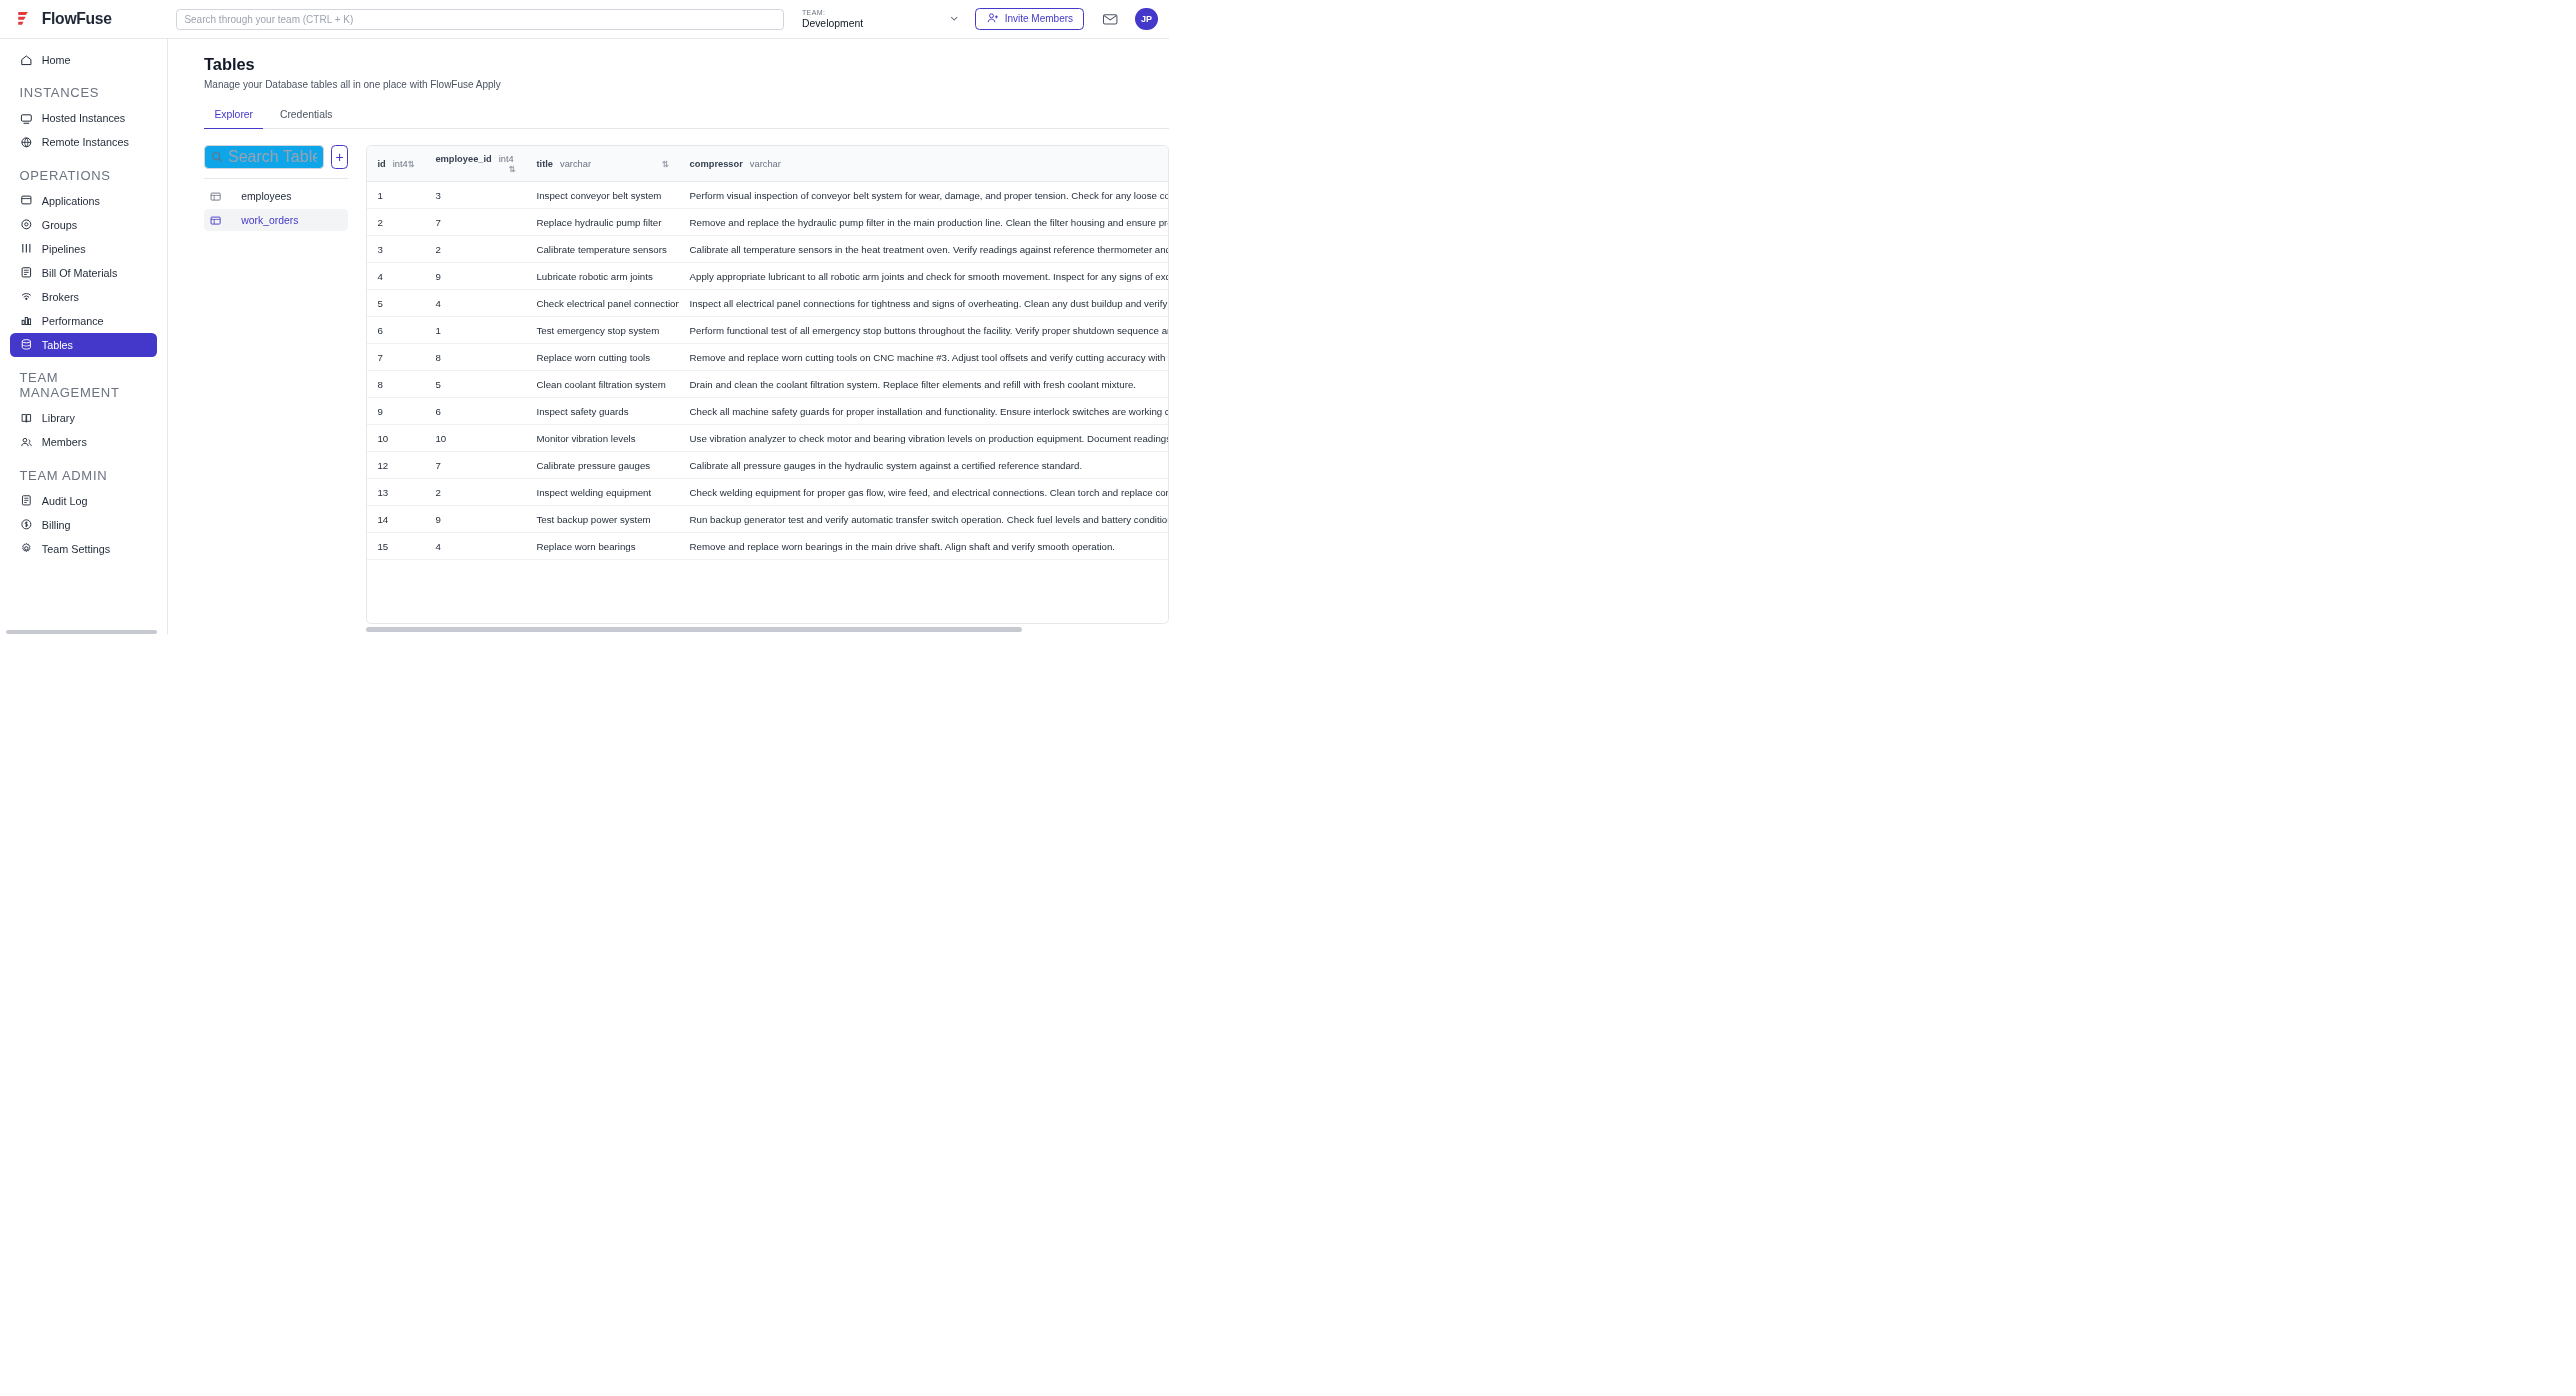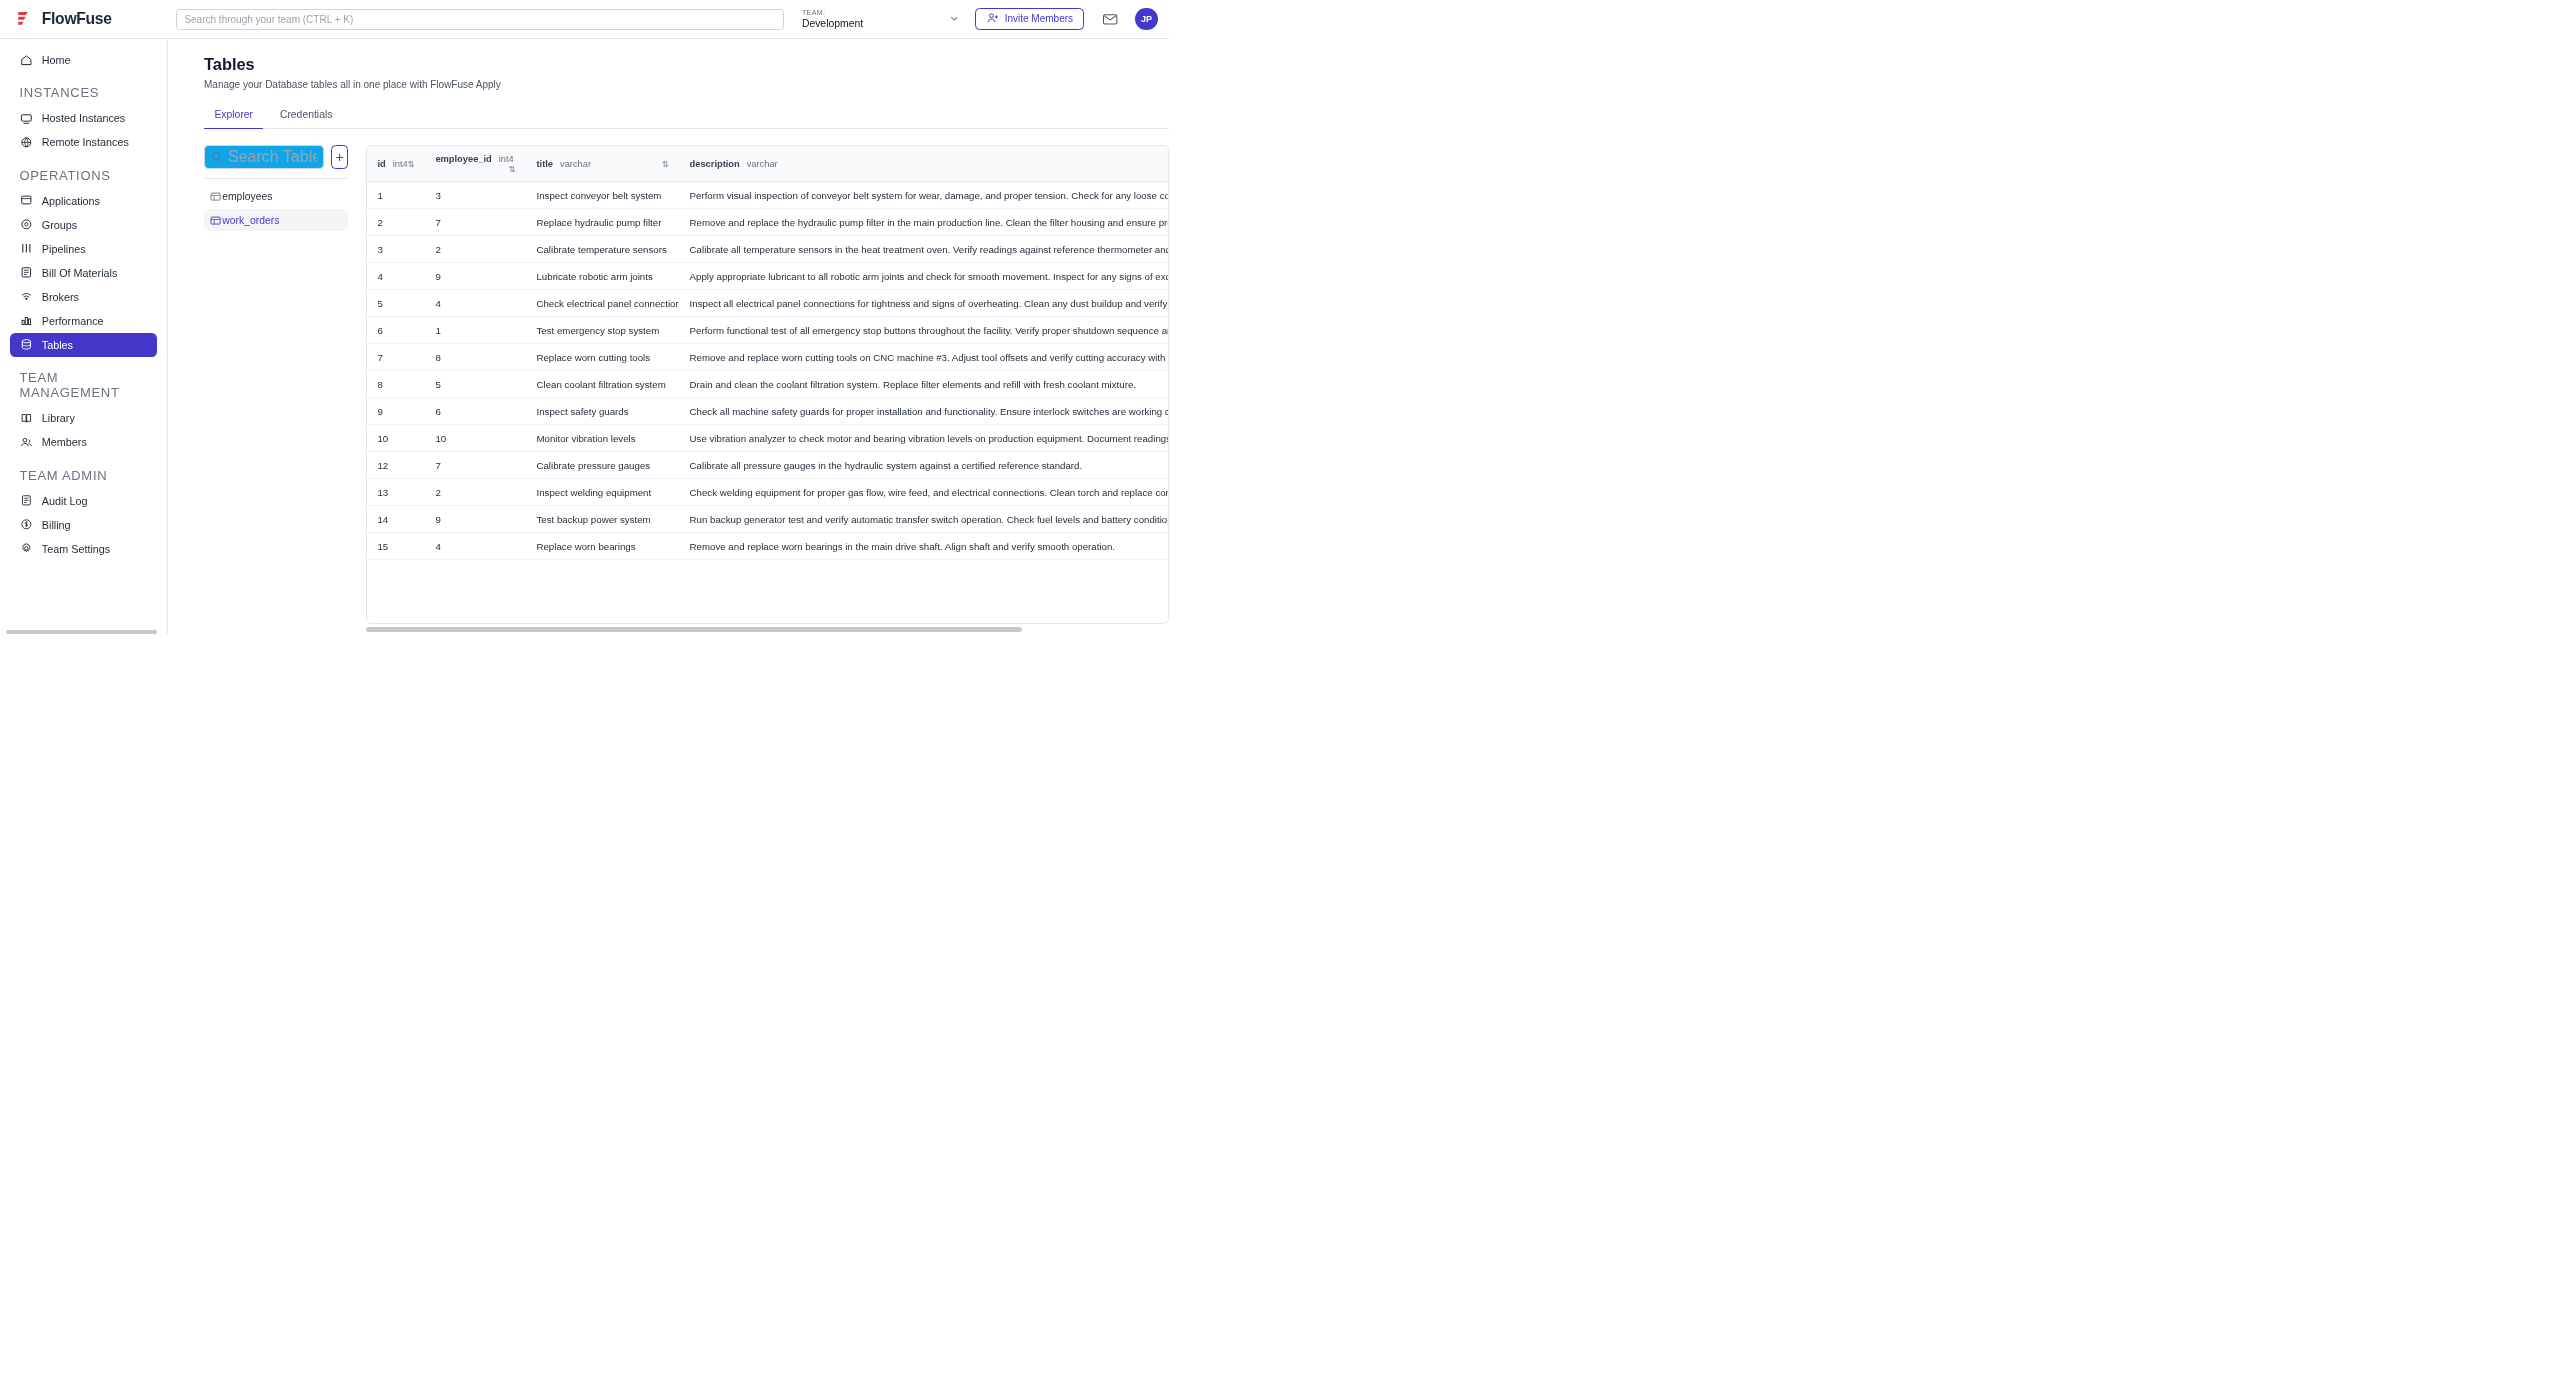--- a/index.html
+++ b/index.html
@@ -117,21 +117,21 @@
   }
   .tbl-search input::placeholder { color: #9ca3af; }
   .tbl-search .mag { position: absolute; left: 6.7px; top: 5.2px; color: #6b7280; }
   .add-btn {
     width: 31px; height: 24px; border: 0.7px solid #4338ca; color: #4338ca;
     border-radius: 4.5px; background: #fff; display: flex; align-items: center;
     justify-content: center; font-size: 14px; cursor: pointer; line-height: 1;
   }
   .list-divider { height: 0.7px; background: #e5e7eb; margin: 9px 0 6px 0; }
   .tbl-item {
-    display: flex; align-items: center; gap: 1px;
+    display: flex; align-items: center; gap: 20px;
     height: 22.4px; padding: 0 6px; border-radius: 4.5px;
     font-size: 10.4px; color: #1f2937; cursor: pointer; margin-bottom: 1.5px;
   }
   .tbl-item.active { background: #f3f4f6; color: #4338ca; }
   .tbl-item .tico { color: #6b7280; display: flex; }
   .tbl-item.active .tico { color: #4338ca; }
 
   
   .grid-wrap {
     flex: 1 1 auto; min-width: 0;
@@ -429,21 +429,21 @@
                   <th class="c-id">
                     <span>id</span><span class="ctype">int4</span><span class="sorter">⇅</span>
                   </th>
                   <th class="c-emp">
                     <span>employee_id</span><span class="ctype">int4</span><span class="sorter">⇅</span>
                   </th>
                   <th class="c-title">
                     <span>title</span><span class="ctype">varchar</span><span class="sorter">⇅</span>
                   </th>
                   <th class="c-desc">
-                    <span>description</span><span class="ctype">varchar</span>
+                    <span>compressor</span><span class="ctype">varchar</span>
                   </th>
                 </tr>
               </thead>
               <tbody>
                 <tr>
                   <td>1</td>
                   <td>3</td>
                   <td>Inspect conveyor belt system</td>
                   <td>Perform visual inspection of conveyor belt system for wear, damage, and proper tension. Check for any loose compone</td>
                 </tr>

